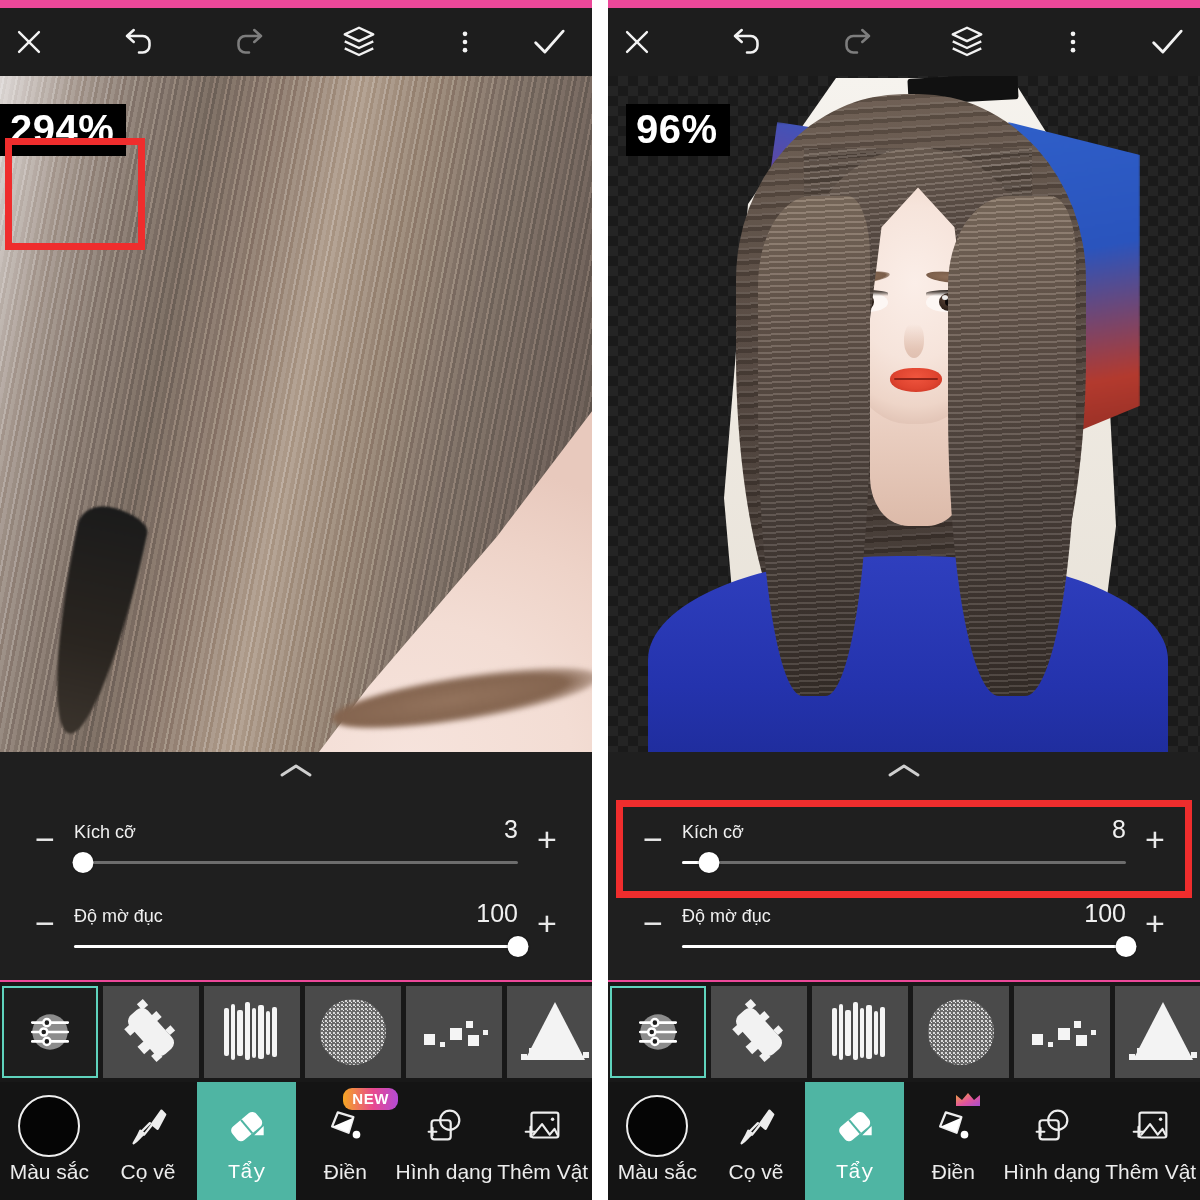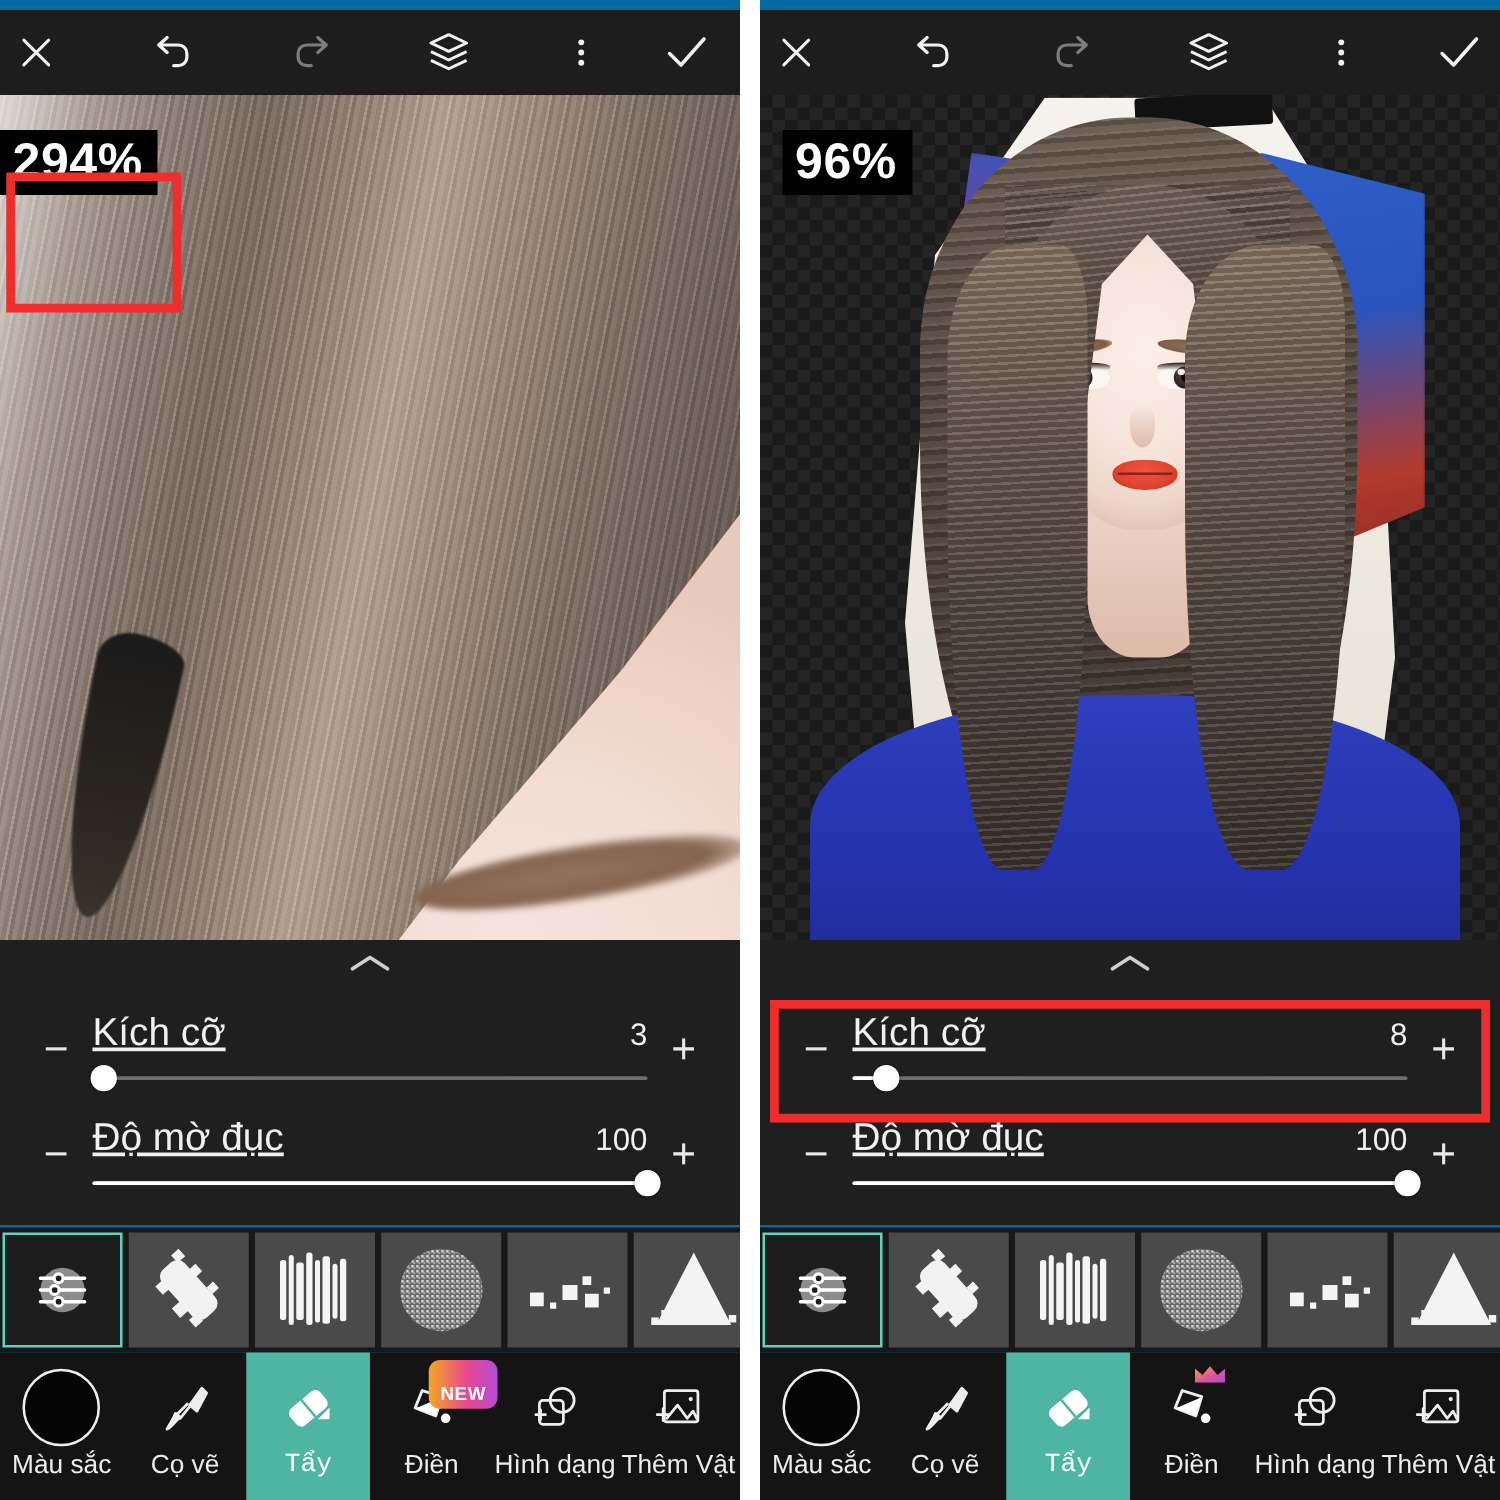--- a/index.html
+++ b/index.html
@@ -8,21 +8,21 @@
     background: #ffffff;
     font-family: "Liberation Sans", "DejaVu Sans", sans-serif;
     overflow: hidden;
   }
   .stage { position: relative; width: 1200px; height: 1200px; background:#fff; display:flex; }
 
   .panel {
     position: relative;
     width: 592px;
     height: 1200px;
-    background: #0369a1;
+    background: #ec4899;
     overflow: hidden;
     flex: 0 0 auto;
   }
   .panel.left  { margin-right: 16px; }
 
   
   .topbar {
     position: absolute; top: 8px; left: 0; right: 0; height: 68px;
     background: #1d1d1d;
     display: flex; align-items: center;
@@ -226,21 +226,21 @@
   .chevron { color:#cfcfcf; }
 
   .slider-row { display:flex; align-items:flex-end; height: 84px; padding: 0 22px; }
   .pm {
     width: 46px; flex: 0 0 46px; text-align:center;
     color:#e8e8e8; font-size: 34px; line-height: 1;
     padding-bottom: 18px; user-select:none;
   }
   .slider-main { flex:1 1 auto; position: relative; padding: 0 6px; }
   .slider-label-row { display:flex; justify-content:space-between; align-items:baseline; margin-bottom: 8px; }
-  .slider-label { color:#f0f0f0; font-size: 31px; text-decoration: underline; }
+  .slider-label { color:#f0f0f0; font-size: 18px; }
   .slider-value { color:#f0f0f0; font-size: 25px; }
   .track-wrap { position: relative; height: 22px; }
   .track { position:absolute; left:0; right:0; top: 9px; height: 3px; background:#6d6d6d; border-radius:2px; }
   .track-fill { position:absolute; left:0; top: 9px; height: 3px; background:#ffffff; border-radius:2px; }
   .knob {
     position:absolute; top: 0px; width: 21px; height: 21px; border-radius: 50%;
     background:#ffffff; transform: translateX(-50%);
     box-shadow: 0 0 2px rgba(0,0,0,.6);
   }
 
@@ -269,21 +269,21 @@
     gap: 6px; color:#e9e9e9; min-width:0;
   }
   .tool.active { background:#4fb5a3; }
   .tool .t-icon { height: 56px; display:flex; align-items:center; justify-content:center; }
   .tool .t-label { font-size: 21px; white-space: nowrap; color:#ececec; }
   .tool.active .t-label { color:#ffffff;font-family:Liberation Mono, monospace; }
   .badge-new {
     position:absolute; top: 6px; left: 50%; transform: translateX(-2px);
     background: linear-gradient(90deg,#f5a623 0%, #e8488f 55%, #b44bd6 100%);
     color:#fff; font-size: 15px; font-weight: 700; letter-spacing:.5px;
-    padding: 20px 9px 4px; border-radius: 9px; line-height:1;
+    padding: 3px 9px 4px; border-radius: 9px; line-height:1;
   }
   .badge-crown {
     position:absolute; top: 10px; left: 50%; transform: translateX(2px);
     width: 26px; height: 16px;
   }
   .swatch { width: 62px; height: 62px; border-radius:50%; background:#050505; border: 2px solid #efefef; }
 </style>
 </head>
 <body>
 

